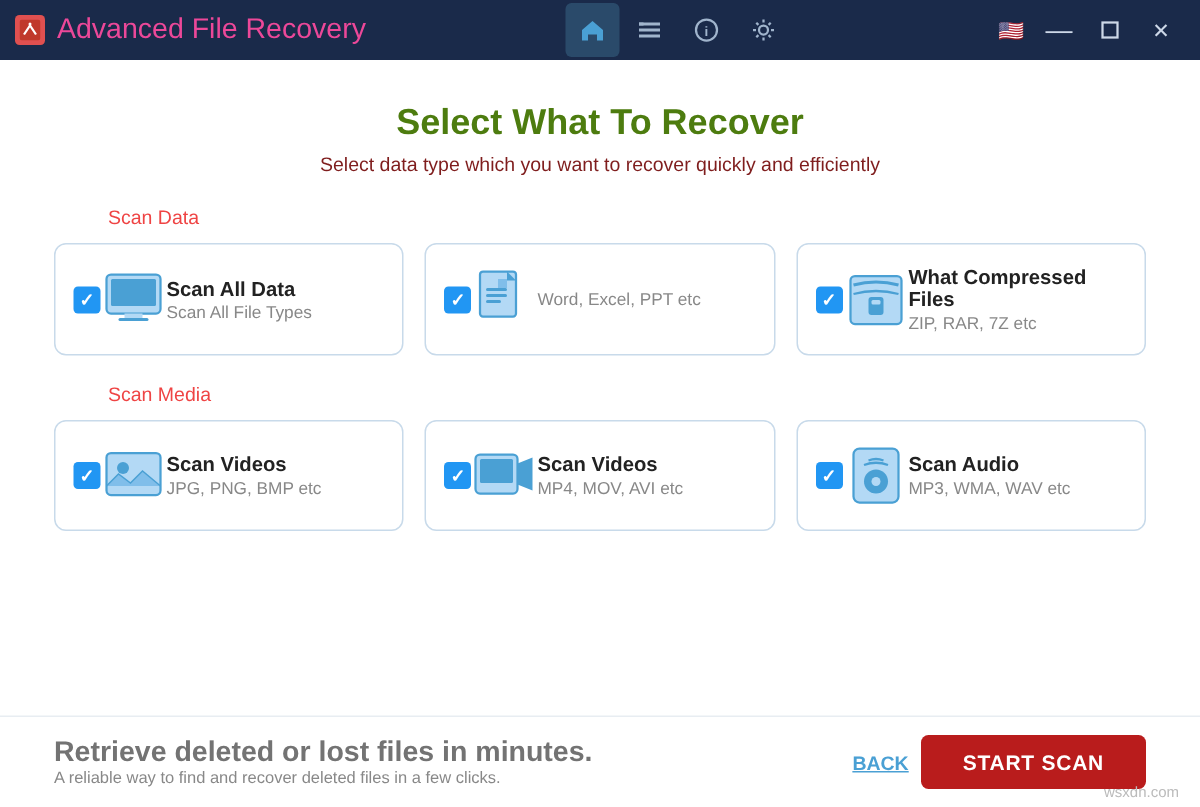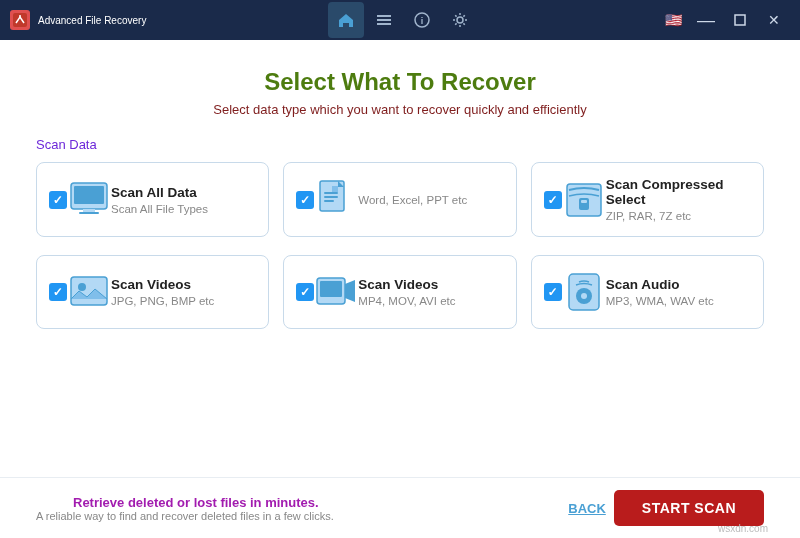--- a/index.html
+++ b/index.html
@@ -32,22 +32,22 @@
       background: #e05050;
       border-radius: 3px;
       display: flex;
       align-items: center;
       justify-content: center;
       font-size: 11px;
       color: white;
       font-weight: bold;
     }
     .titlebar-title {
-      color: #ffffff;
-      font-size: 10px;
+      color: #ec4899;
+      font-size: 19px;
     }
     .titlebar-nav {
       display: flex;
       align-items: center;
       gap: 2px;
     }
     .nav-icon {
       width: 36px;
       height: 36px;
       display: flex;
@@ -115,23 +115,24 @@
     }
 
     .content-body {
       flex: 1;
       padding: 0 36px;
       overflow: hidden;
     }
 
     .section-label {
       font-size: 13px;
-      color: #6d28d9;
+      color: #ef4444;
       margin-bottom: 10px;
       font-weight: 500;
+      margin-left: 36px;
     }
 
     .cards-grid {
       display: grid;
       grid-template-columns: repeat(3, 1fr);
       gap: 14px;
       margin-bottom: 18px;
     }
 
     .card {
@@ -192,24 +193,23 @@
       padding: 12px 36px;
       display: flex;
       align-items: center;
       justify-content: space-between;
       background: #fff;
     }
     .footer-text {
       flex: 1;
     }
     .footer-text .footer-main {
-      font-size: 13px;
-      color: #a21caf;
+      font-size: 19px;
+      color: #737373;
       font-weight: 600;
-      margin-left: 37px;
     }
     .footer-text .footer-sub {
       font-size: 11px;
       color: #888;
     }
     .footer-buttons {
       display: flex;
       align-items: center;
       gap: 8px;
     }
@@ -234,21 +234,21 @@
       letter-spacing: 0.5px;
     }
 
     .watermark {
       font-size: 10px;
       color: #bbb;
       text-align: right;
       padding: 2px 8px 0;
       position: absolute;
       bottom: 4px;
-      right: 24px;
+      right: 6px;
     }
   </style>
 </head>
 <body>
 
 <div class="titlebar">
   <div class="titlebar-left">
     <div class="app-icon">
       <svg width="14" height="14" viewBox="0 0 14 14" fill="none">
         <rect width="14" height="14" rx="2" fill="#c0392b"></rect>
@@ -348,26 +348,27 @@
         <div class="card-icon-wrap">
           <svg width="38" height="40" viewBox="0 0 38 40" fill="none">
             <rect x="2" y="4" width="34" height="32" rx="3" fill="#b3d9f5" stroke="#4aa0d4" stroke-width="1.5"></rect>
             <path d="M4 10 Q19 6 34 10" stroke="#4aa0d4" stroke-width="2" fill="none"></path>
             <path d="M4 16 Q19 12 34 16" stroke="#4aa0d4" stroke-width="1.5" fill="none"></path>
             <rect x="14" y="18" width="10" height="12" rx="2" fill="#4aa0d4"></rect>
             <rect x="16" y="20" width="6" height="3" rx="1" fill="#b3d9f5"></rect>
           </svg>
         </div>
         <div class="card-text">
-          <div class="card-title">Scan Compressed Select</div>
+          <div class="card-title">What Compressed Files</div>
           <div class="card-subtitle">ZIP, RAR, 7Z etc</div>
         </div>
       </div>
     </div>
 
+    <div class="section-label">Scan Media</div>
     <div class="cards-grid">
 
       <div class="card">
         <div class="card-checkbox"></div>
         <div class="card-icon-wrap">
           <svg width="40" height="38" viewBox="0 0 40 38" fill="none">
             <rect x="2" y="4" width="36" height="28" rx="3" fill="#b3d9f5" stroke="#4aa0d4" stroke-width="1.5"></rect>
             <circle cx="13" cy="14" r="4" fill="#4aa0d4"></circle>
             <path d="M2 26 L10 18 L18 24 L26 16 L38 26" fill="#80beea" stroke="#4aa0d4" stroke-width="1"></path>
           </svg>

